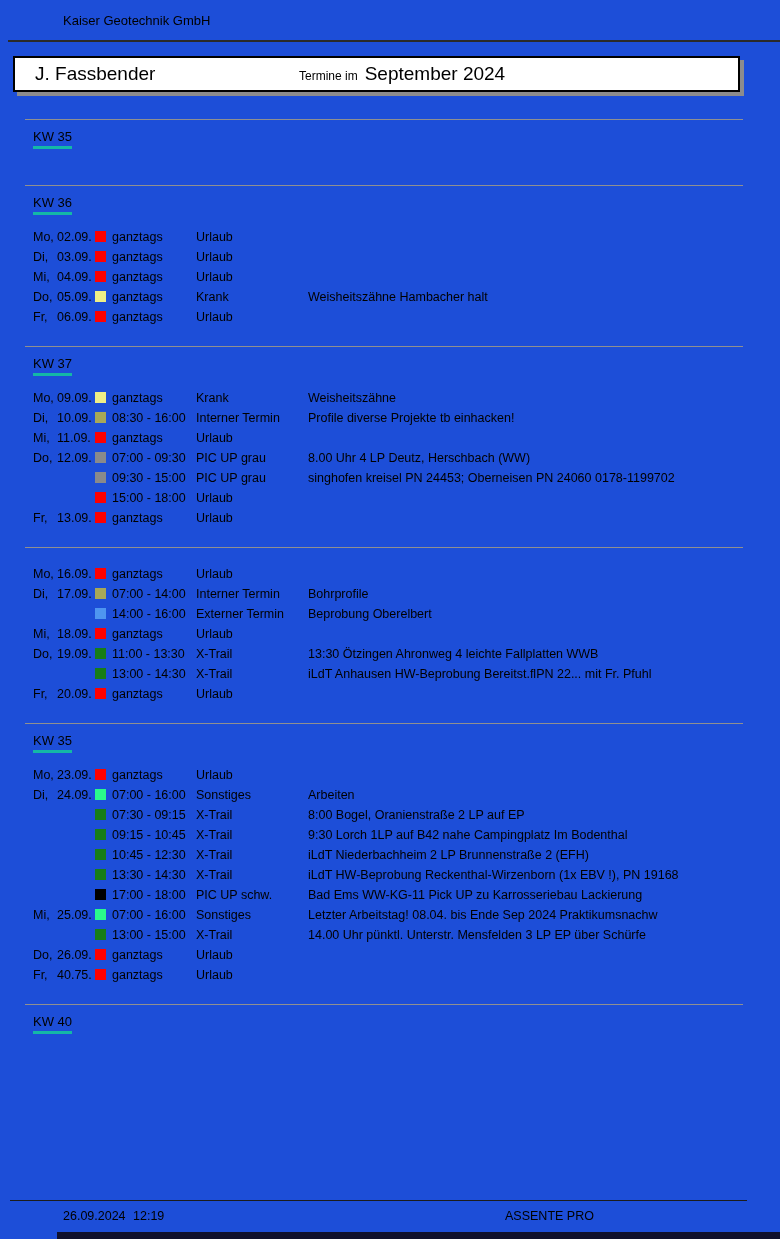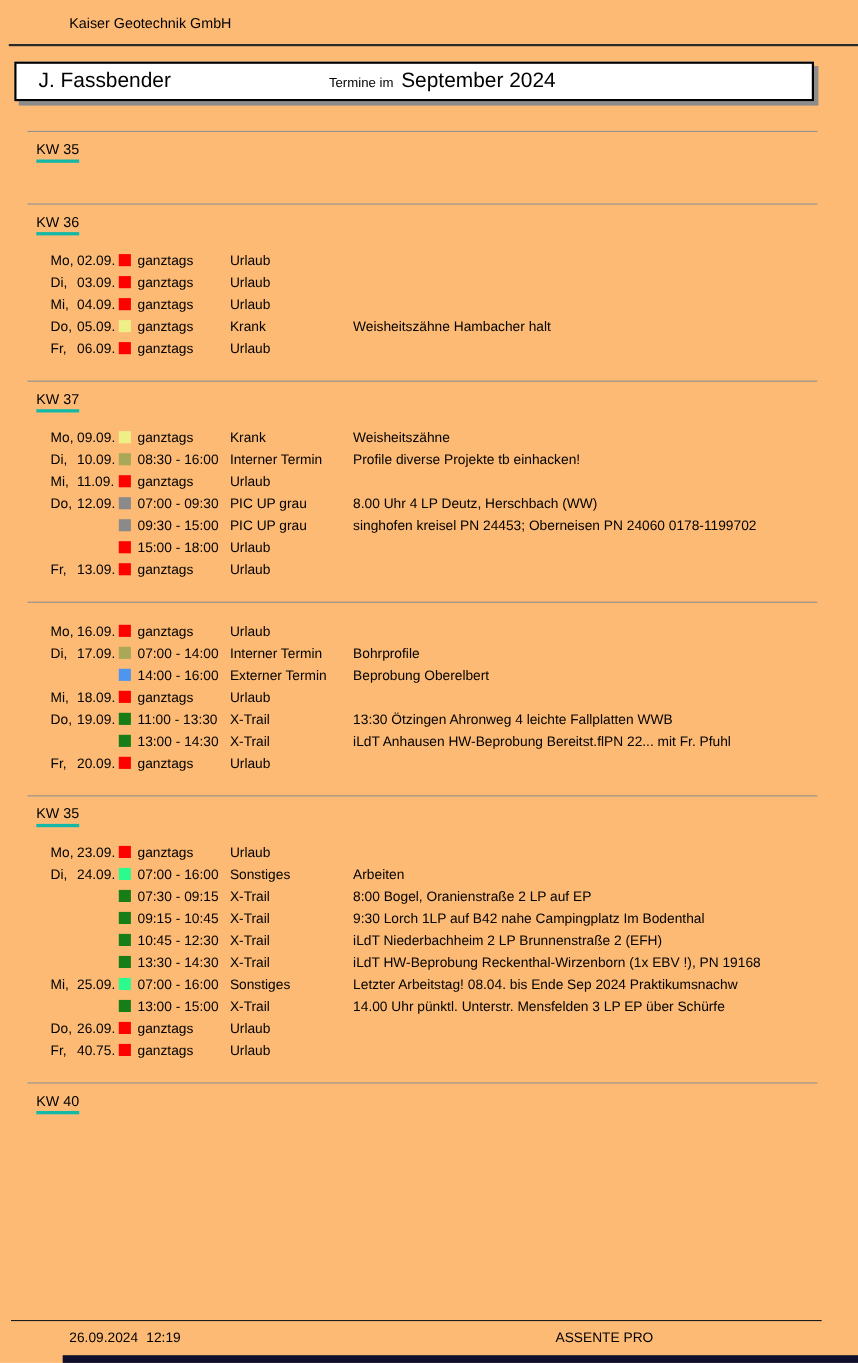--- a/index.html
+++ b/index.html
@@ -1,38 +1,38 @@
 <!DOCTYPE html>
 <html><head>
 <meta charset="utf-8">
 <style>
   html,body{margin:0;padding:0;}
   body{
     width:780px;height:1239px;background:#ffffff;position:relative;
     font-family:"Liberation Sans", sans-serif;color:#000;overflow:hidden;
   }
-  .page{position:absolute;inset:0;background:#fdba74;}
+  .page{position:absolute;inset:0;background:#1d4ed8;}
   .company{position:absolute;left:63px;top:13px;font-size:13px;}
   .header-rule{position:absolute;left:8px;top:40px;width:772px;height:2px;background:#2a2a2a;}
   .title-box{
     position:absolute;left:13px;top:56px;width:723px;height:32px;
     border:2px solid #000;background:#fff;box-shadow:4px 4px 0 #8c8c8c;
   }
   .person{position:absolute;left:20px;top:50%;transform:translateY(-50%);font-size:19px;white-space:nowrap;}
   .title-group{position:absolute;left:284px;top:50%;transform:translateY(-50%);display:flex;align-items:baseline;gap:7px;white-space:nowrap;}
   .title-prefix{font-size:12px;}
   .title-month{font-size:19px;}
   #weeks{position:absolute;top:119px;left:0;right:0;}
   .week{margin-bottom:19px;}
   .week.empty{margin-bottom:40px;}
   .week-rule{height:1px;background:#909090;margin-left:25px;width:718px;}
   .kw-row{margin:7px 0 0 33px;height:18px;}
   .kw-label{font-size:13px;border-bottom:3px solid #14b8a6;padding-bottom:2px;display:inline-block;}
   .rows{margin-top:16px;}
-  .row{display:flex;height:20px;line-height:20px;padding-left:46px;font-size:12.5px;white-space:nowrap;}
+  .row{display:flex;height:20px;line-height:20px;padding-left:33px;font-size:12.5px;white-space:nowrap;}
   .c-day{width:24px;flex:none;}
   .c-date{width:38px;flex:none;}
   .c-swatch{width:11px;height:11px;margin:4px 6px 0 0;flex:none;}
   .c-time{width:84px;flex:none;}
   .c-type{width:112px;flex:none;}
   .c-note{flex:1;}
   .footer-rule{position:absolute;left:10px;top:1200px;width:737px;height:1px;background:#1c1c1c;}
   .footer-date{position:absolute;left:63px;top:1209px;font-size:12.5px;}
   .footer-time{position:absolute;left:133px;top:1209px;font-size:12.5px;}
   .app-name{position:absolute;left:505px;top:1209px;font-size:12.5px;}
@@ -308,20 +308,28 @@
 
   <div class="row">
     <span class="c-day"></span>
     <span class="c-date"></span>
     <span class="c-swatch" style="background: rgb(23, 125, 23);"></span>
     <span class="c-time">13:30 - 14:30</span>
     <span class="c-type">X-Trail</span>
     <span class="c-note">iLdT HW-Beprobung Reckenthal-Wirzenborn (1x EBV !), PN 19168</span>
   </div>
 
+  <div class="row">
+    <span class="c-day"></span>
+    <span class="c-date"></span>
+    <span class="c-swatch" style="background: rgb(0, 0, 0);"></span>
+    <span class="c-time">17:00 - 18:00</span>
+    <span class="c-type">PIC UP schw.</span>
+    <span class="c-note">Bad Ems WW-KG-11 Pick UP zu Karrosseriebau Lackierung</span>
+  </div>
 
   <div class="row">
     <span class="c-day">Mi,</span>
     <span class="c-date">25.09.</span>
     <span class="c-swatch" style="background: rgb(43, 250, 140);"></span>
     <span class="c-time">07:00 - 16:00</span>
     <span class="c-type">Sonstiges</span>
     <span class="c-note">Letzter Arbeitstag! 08.04. bis Ende Sep 2024 Praktikumsnachw</span>
   </div>
 

